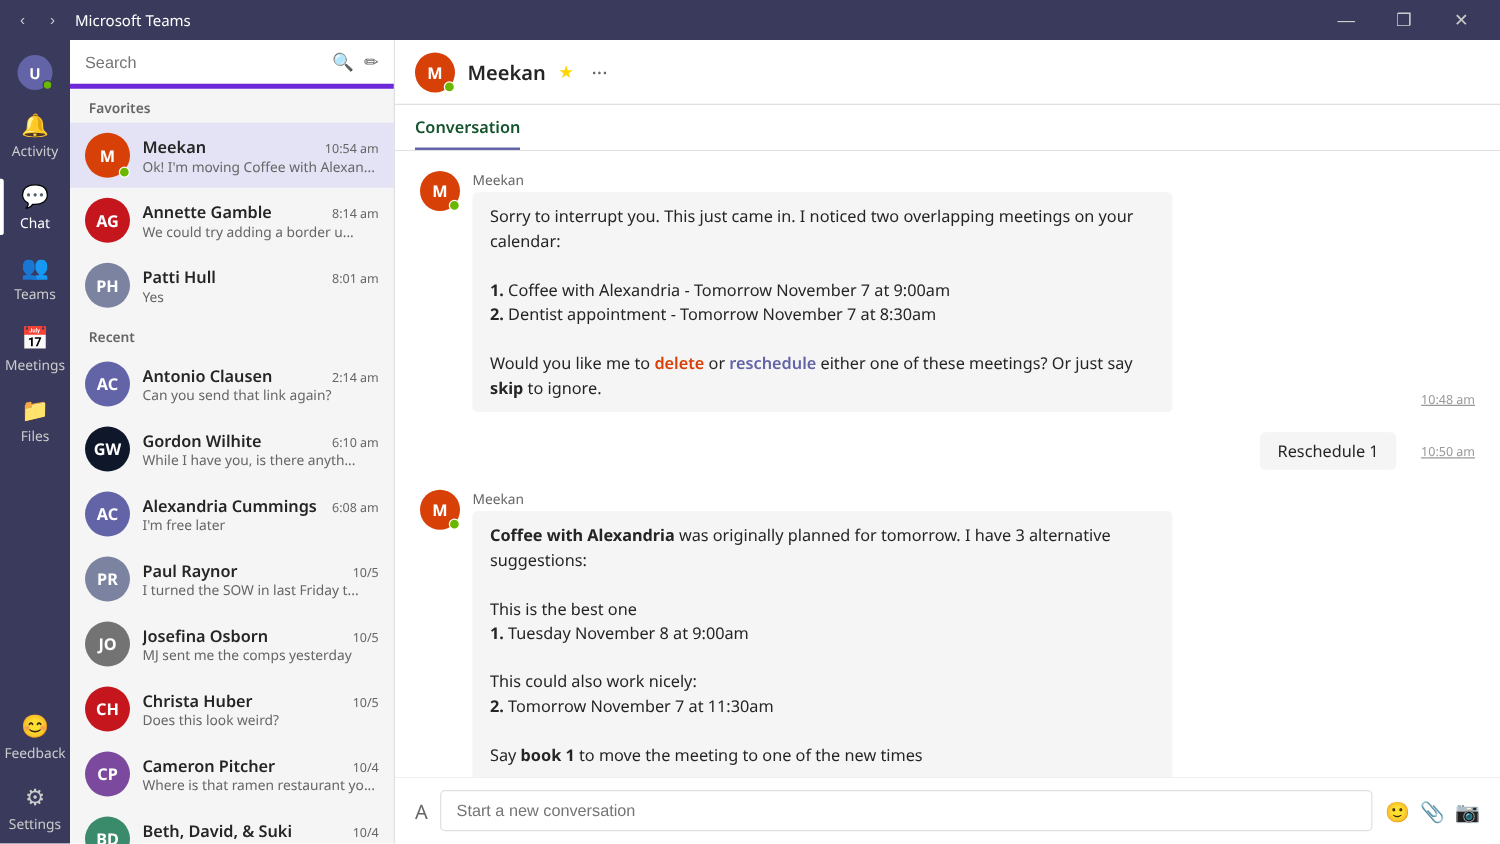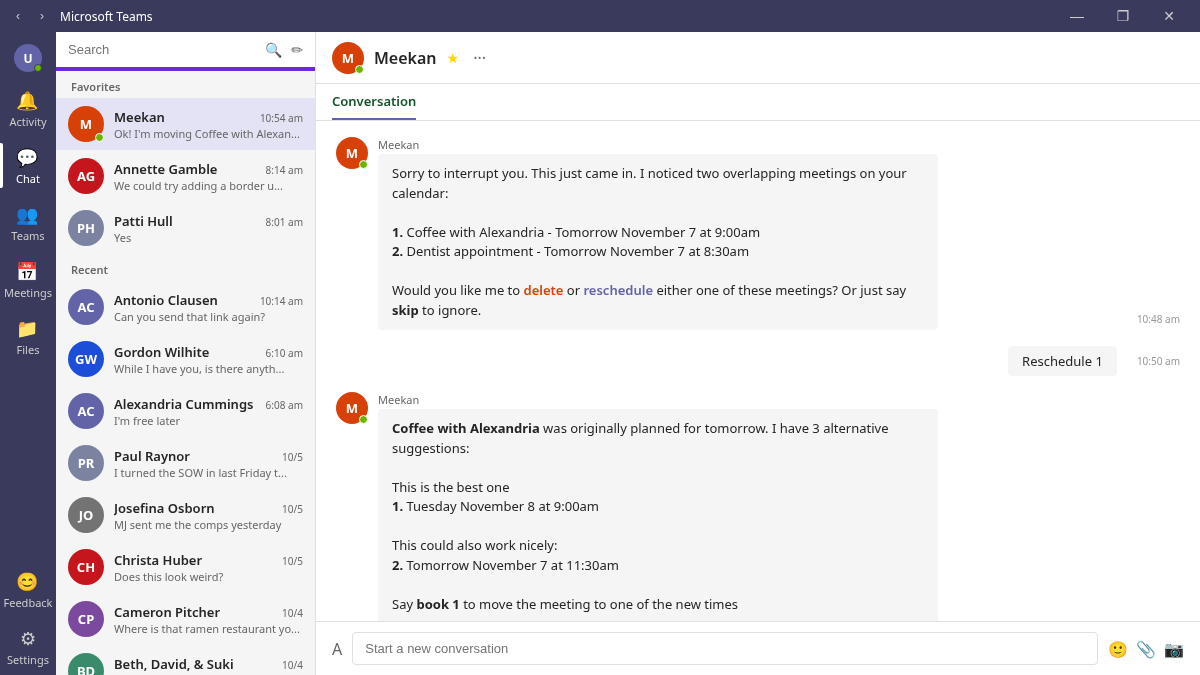--- a/index.html
+++ b/index.html
@@ -202,21 +202,21 @@
     .msg-bubble-wrap { max-width: 560px; }
     .msg-sender { font-size: 11px; color: #666; margin-bottom: 2px; }
     .msg-bubble {
       background: #f5f5f5;
       border-radius: 4px;
       padding: 10px 14px;
       font-size: 13px;
       color: #252525;
       line-height: 1.5;
     }
-    .msg-time { font-size: 10px; color: #999; margin-top: 4px; text-align: center; }
+    .msg-time { font-size: 10px; color: #999; margin-top: 4px; text-align: center; text-decoration: underline; }
     .action-bubble {
       background: #f5f5f5;
       border-radius: 4px;
       padding: 6px 14px;
       font-size: 13px;
       color: #252525;
       cursor: pointer;
     }
 
     .text-delete { color: #d74108; font-weight: 600; }
@@ -355,27 +355,27 @@
         </div>
       </div>
 
       <div class="section-label">Recent</div>
 
       <div class="contact-item">
         <div class="contact-avatar" style="background:#6264a7">AC</div>
         <div class="contact-info">
           <div class="contact-name-row">
             <span class="contact-name">Antonio Clausen</span>
-            <span class="contact-time">10:14 am</span>
+            <span class="contact-time">2:14 am</span>
           </div>
           <div class="contact-preview">Can you send that link again?</div>
         </div>
       </div>
       <div class="contact-item">
-        <div class="contact-avatar" style="background:#1d4ed8">GW</div>
+        <div class="contact-avatar" style="background:#0f172a">GW</div>
         <div class="contact-info">
           <div class="contact-name-row">
             <span class="contact-name">Gordon Wilhite</span>
             <span class="contact-time">6:10 am</span>
           </div>
           <div class="contact-preview">While I have you, is there anyth...</div>
         </div>
       </div>
       <div class="contact-item">
         <div class="contact-avatar" style="background:#6264a7">AC</div>

